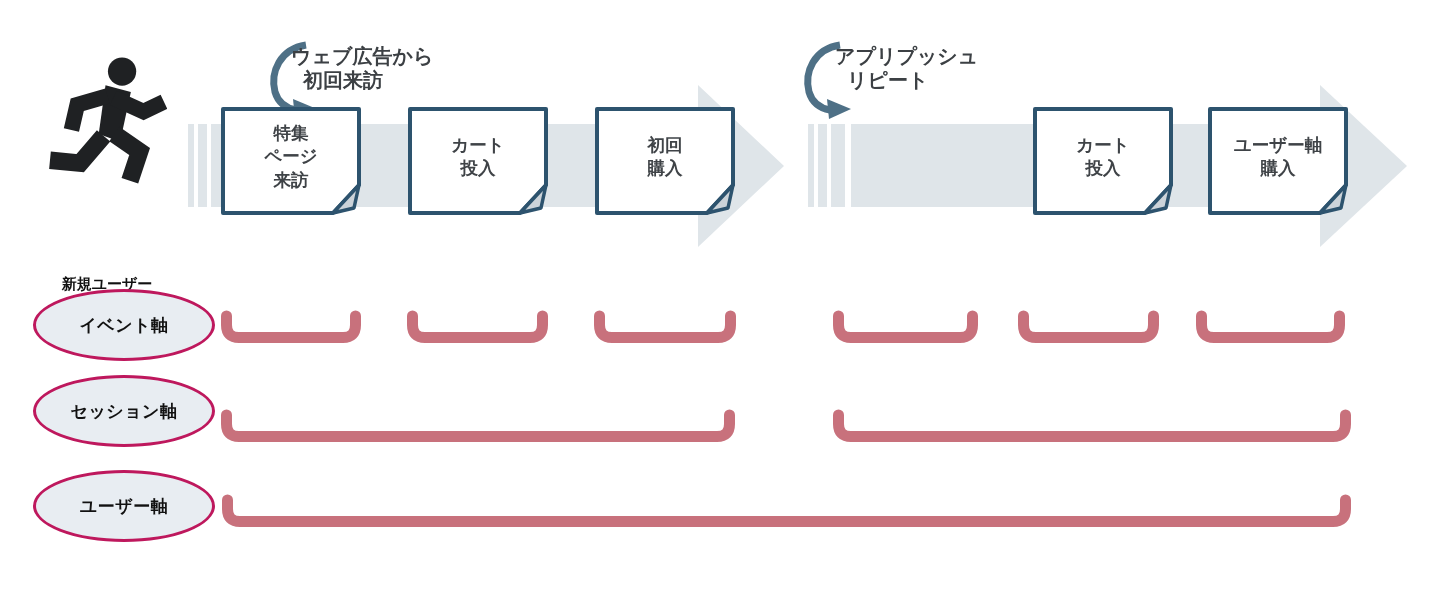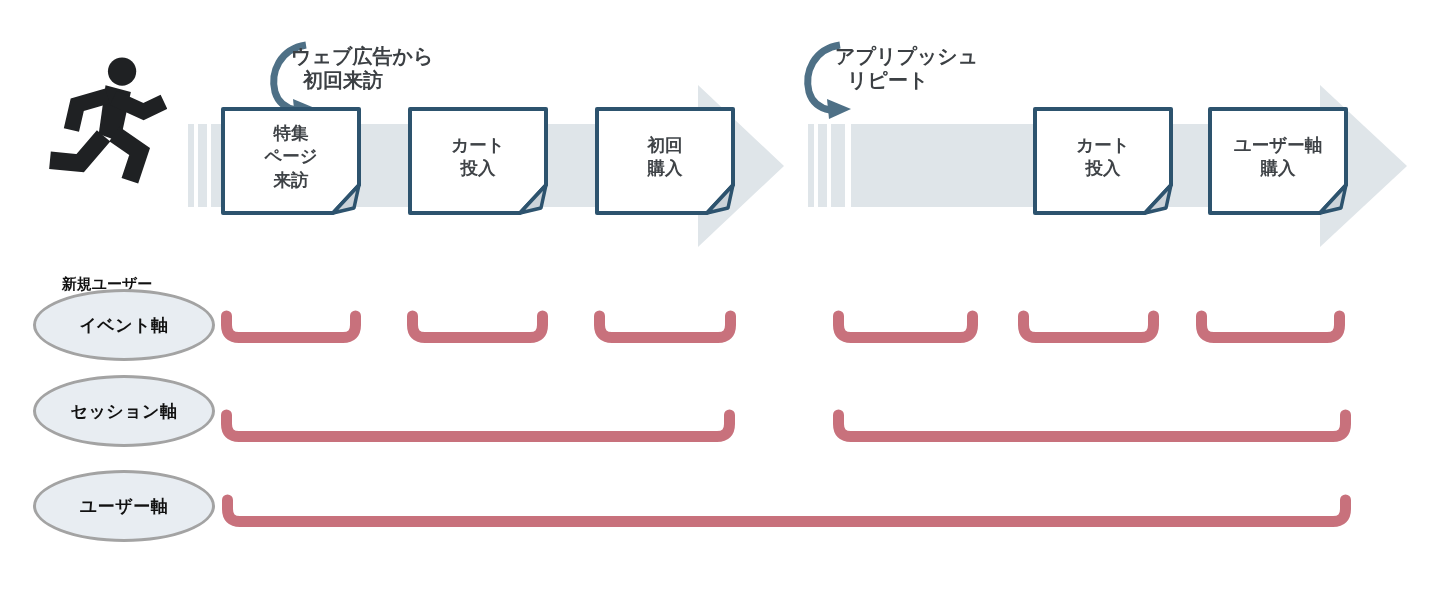--- a/index.html
+++ b/index.html
@@ -22,21 +22,21 @@
     white-space:pre-line;font-size:17.5px;font-weight:700;color:#3f4347;line-height:1.34;
   }
 
   
   .annot-text{position:absolute;font-size:20px;line-height:24px;color:#3c4044;font-weight:700;}
   .annot-text .l2{display:block;margin-left:12px;}
 
   
   .axis-ellipse{
     position:absolute;left:33px;width:182px;height:72px;border-radius:50%;
-    background:#e8edf2;border:3px solid #a3a3a3;box-sizing:border-box;
+    background:#e8edf2;border:3px solid #be185d;box-sizing:border-box;
     display:flex;align-items:center;justify-content:center;
     font-size:17px;font-weight:700;color:#111;letter-spacing:.5px;
   }
 
   
   .bracket{position:absolute;}
 
   
   .persona-label{
     position:absolute;left:38px;top:227px;width:138px;text-align:center;

